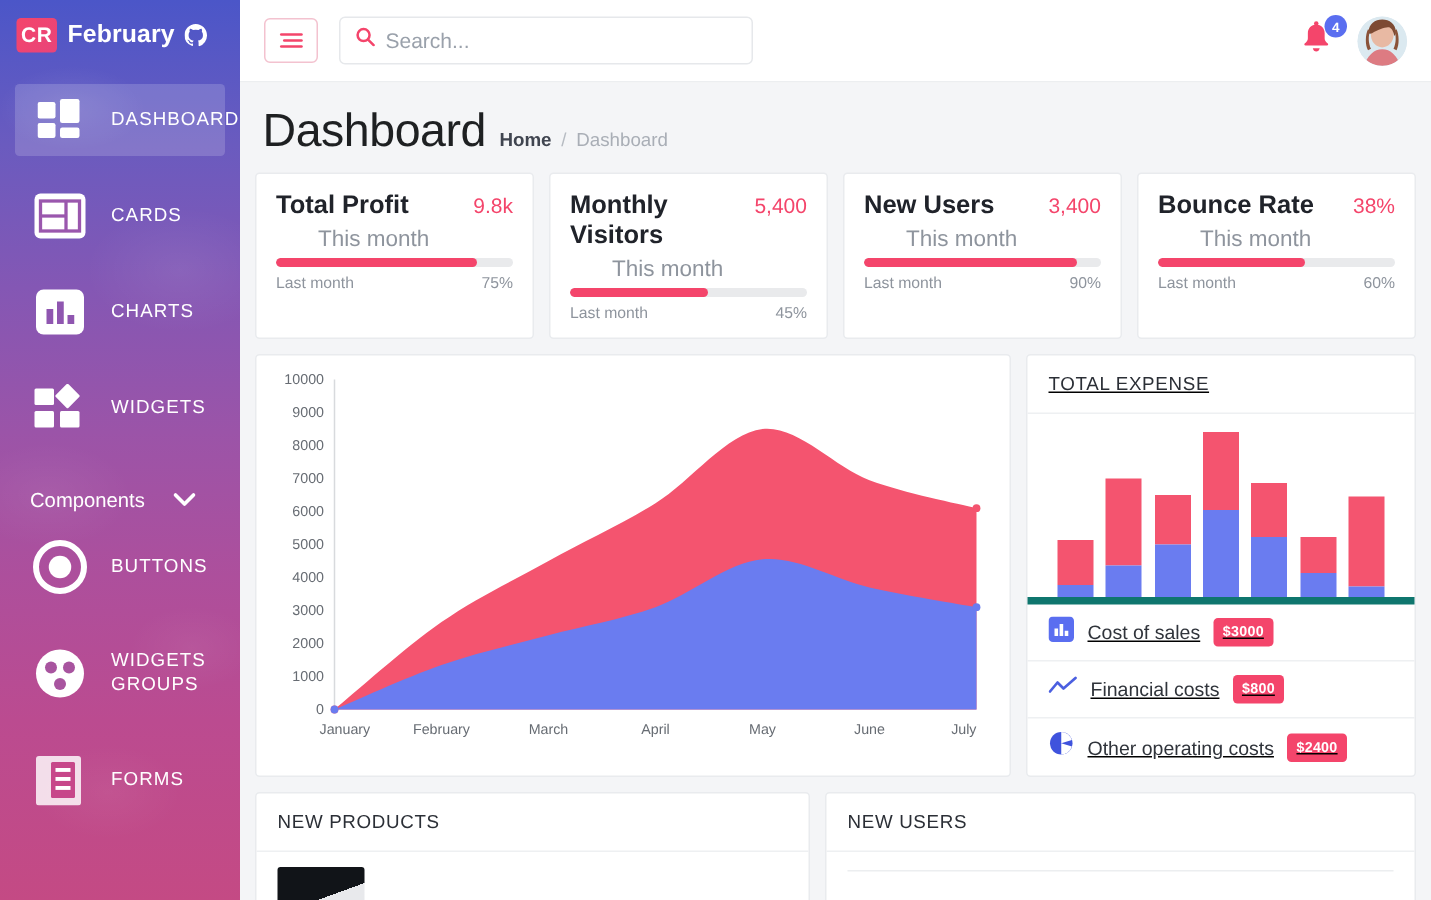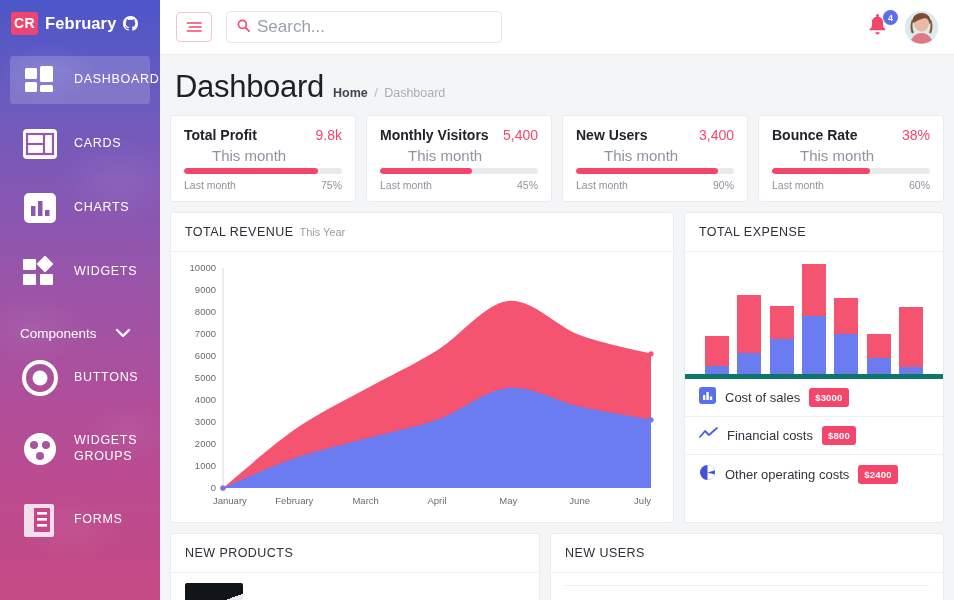--- a/index.html
+++ b/index.html
@@ -79,21 +79,21 @@
     width: 36px; height: 30px; border: 1px solid #f3c2cf; border-radius: 4px;
     display: flex; align-items: center; justify-content: center; cursor: pointer;
     background: #fff; flex: 0 0 36px;
   }
   .search-box {
     margin-left: 14px; width: 276px; height: 32px;
     border: 1px solid #e6e8eb; border-radius: 4px; background: #fff;
     display: flex; align-items: center; gap: 7px; padding: 0 10px;
   }
   .search-input {
-    border: none; outline: none; flex: 1; font-size: 17px;
+    border: none; outline: none; flex: 1; font-size: 14px;
     color: #6b7280; font-family: "Liberation Sans", sans-serif; background: transparent;
   }
   .search-input::placeholder { color: #9aa1ab; }
   .top-right { margin-left: auto; display: flex; align-items: center; gap: 14px; }
   .bell-wrap { position: relative; width: 24px; height: 26px; cursor: pointer; }
   .bell-badge {
     position: absolute; top: -4px; right: -7px;
     min-width: 15px; height: 15px; border-radius: 50%;
     background: #5a6ef0; color: #fff; font-size: 9px; font-weight: bold;
     display: flex; align-items: center; justify-content: center; padding: 0 3px;
@@ -108,40 +108,40 @@
   .crumb { font-size: 12.5px; }
   .crumb-home { color: #404550; font-weight: 600; }
   .crumb-sep { color: #b6bbc2; margin: 0 3px; }
   .crumb-cur { color: #a9aeb6; }
 
   .content { padding: 0 10px; }
   .stat-row { display: flex; gap: 10px; }
   .card { background: #fff; border: 1px solid #e9ebee; border-radius: 3px; }
   .stat-card { flex: 1; padding: 11px 13px 10px 13px; }
   .stat-top { display: flex; align-items: baseline; }
-  .stat-name { font-size: 14px; font-weight: bold; color: #20232a; }
+  .stat-name { font-size: 17px; font-weight: bold; color: #20232a; }
   .stat-value { margin-left: auto; font-size: 14px; color: #f4456b; }
   .stat-sub { font-size: 15px; color: #8e949d; margin-top: 4px; margin-left: 28px; }
   .bar-track { height: 6px; border-radius: 3px; background: #e9eaec; margin-top: 4px; overflow: hidden; }
   .bar-fill { height: 6px; border-radius: 3px; background: #f4456b; }
   .stat-bot { display: flex; font-size: 10.5px; color: #8e949d; margin-top: 5px; }
   .stat-bot .pct { margin-left: auto; }
 
   .chart-row { display: flex; gap: 10px; margin-top: 10px; }
   .panel { background: #fff; border: 1px solid #e9ebee; border-radius: 3px; }
   .panel-head {
     padding: 12px 14px; border-bottom: 1px solid #eef0f2;
     display: flex; align-items: baseline; gap: 6px;
   }
   .panel-title { font-size: 12.5px; color: #2b2f36; letter-spacing: .45px; }
   .panel-sub { font-size: 11px; color: #9aa0a8; }
 
   .revenue-panel { flex: 0 0 500px; }
   .revenue-body { height: 270px; position: relative; padding: 8px 10px 0 4px; }
-  .expense-panel { flex: 1; }
+  .expense-panel { flex: 1; text-decoration: underline; }
   .expense-chart { height: 122px; position: relative; padding: 12px 16px 0 16px; }
   .bars { display: flex; align-items: flex-end; justify-content: space-between;
           height: 100%; padding: 0 4px; }
   .bar-col { width: 24px; display: flex; flex-direction: column; justify-content: flex-end; height: 100%; }
   .seg-red { background: #f4546f; }
   .seg-blue { background: #6a7cf0; }
 
   .exp-list { border-top: 5px solid #0f766e; text-align: right; }
   .exp-item {
     display: flex; align-items: center; gap: 9px;
@@ -392,24 +392,20 @@
           <div class="stat-bot">
             <span>Last month</span>
             <span class="pct">60%</span>
           </div>
         </div>
       </div>
 
       <div class="chart-row">
 
         <section class="panel revenue-panel">
-          <div class="panel-head">
-            <span class="panel-title">TOTAL REVENUE</span>
-            <span class="panel-sub">This Year</span>
-          </div>
           <div class="revenue-body">
             <svg id="revenue-svg" width="488" height="262" viewBox="0 0 488 262">
                 <text x="41" y="231.2" text-anchor="end" font-size="9.5" fill="#676c73" font-family="&quot;Liberation Sans&quot;, sans-serif">0</text>
                 <text x="41" y="209.2" text-anchor="end" font-size="9.5" fill="#676c73" font-family="&quot;Liberation Sans&quot;, sans-serif">1000</text>
                 <text x="41" y="187.2" text-anchor="end" font-size="9.5" fill="#676c73" font-family="&quot;Liberation Sans&quot;, sans-serif">2000</text>
                 <text x="41" y="165.2" text-anchor="end" font-size="9.5" fill="#676c73" font-family="&quot;Liberation Sans&quot;, sans-serif">3000</text>
                 <text x="41" y="143.2" text-anchor="end" font-size="9.5" fill="#676c73" font-family="&quot;Liberation Sans&quot;, sans-serif">4000</text>
                 <text x="41" y="121.2" text-anchor="end" font-size="9.5" fill="#676c73" font-family="&quot;Liberation Sans&quot;, sans-serif">5000</text>
                 <text x="41" y="99.2" text-anchor="end" font-size="9.5" fill="#676c73" font-family="&quot;Liberation Sans&quot;, sans-serif">6000</text>
                 <text x="41" y="77.20000000000002" text-anchor="end" font-size="9.5" fill="#676c73" font-family="&quot;Liberation Sans&quot;, sans-serif">7000</text>

